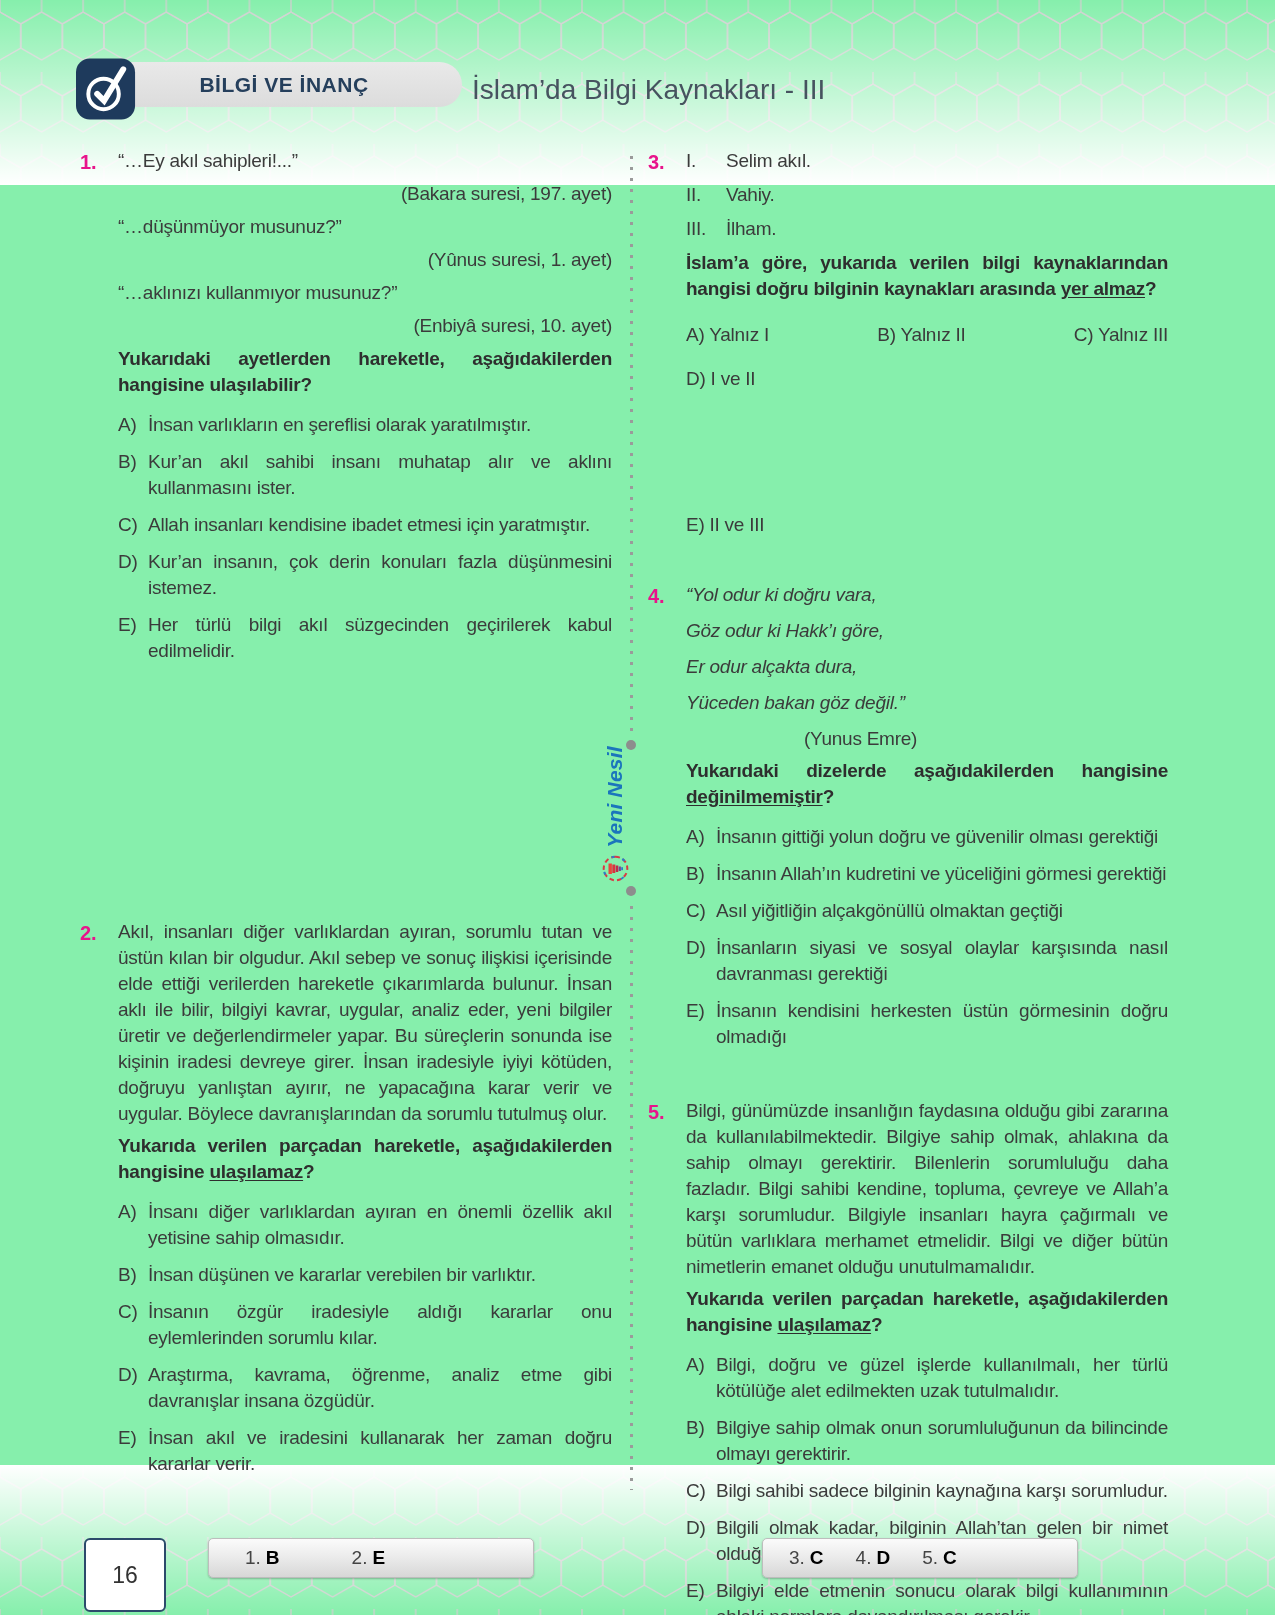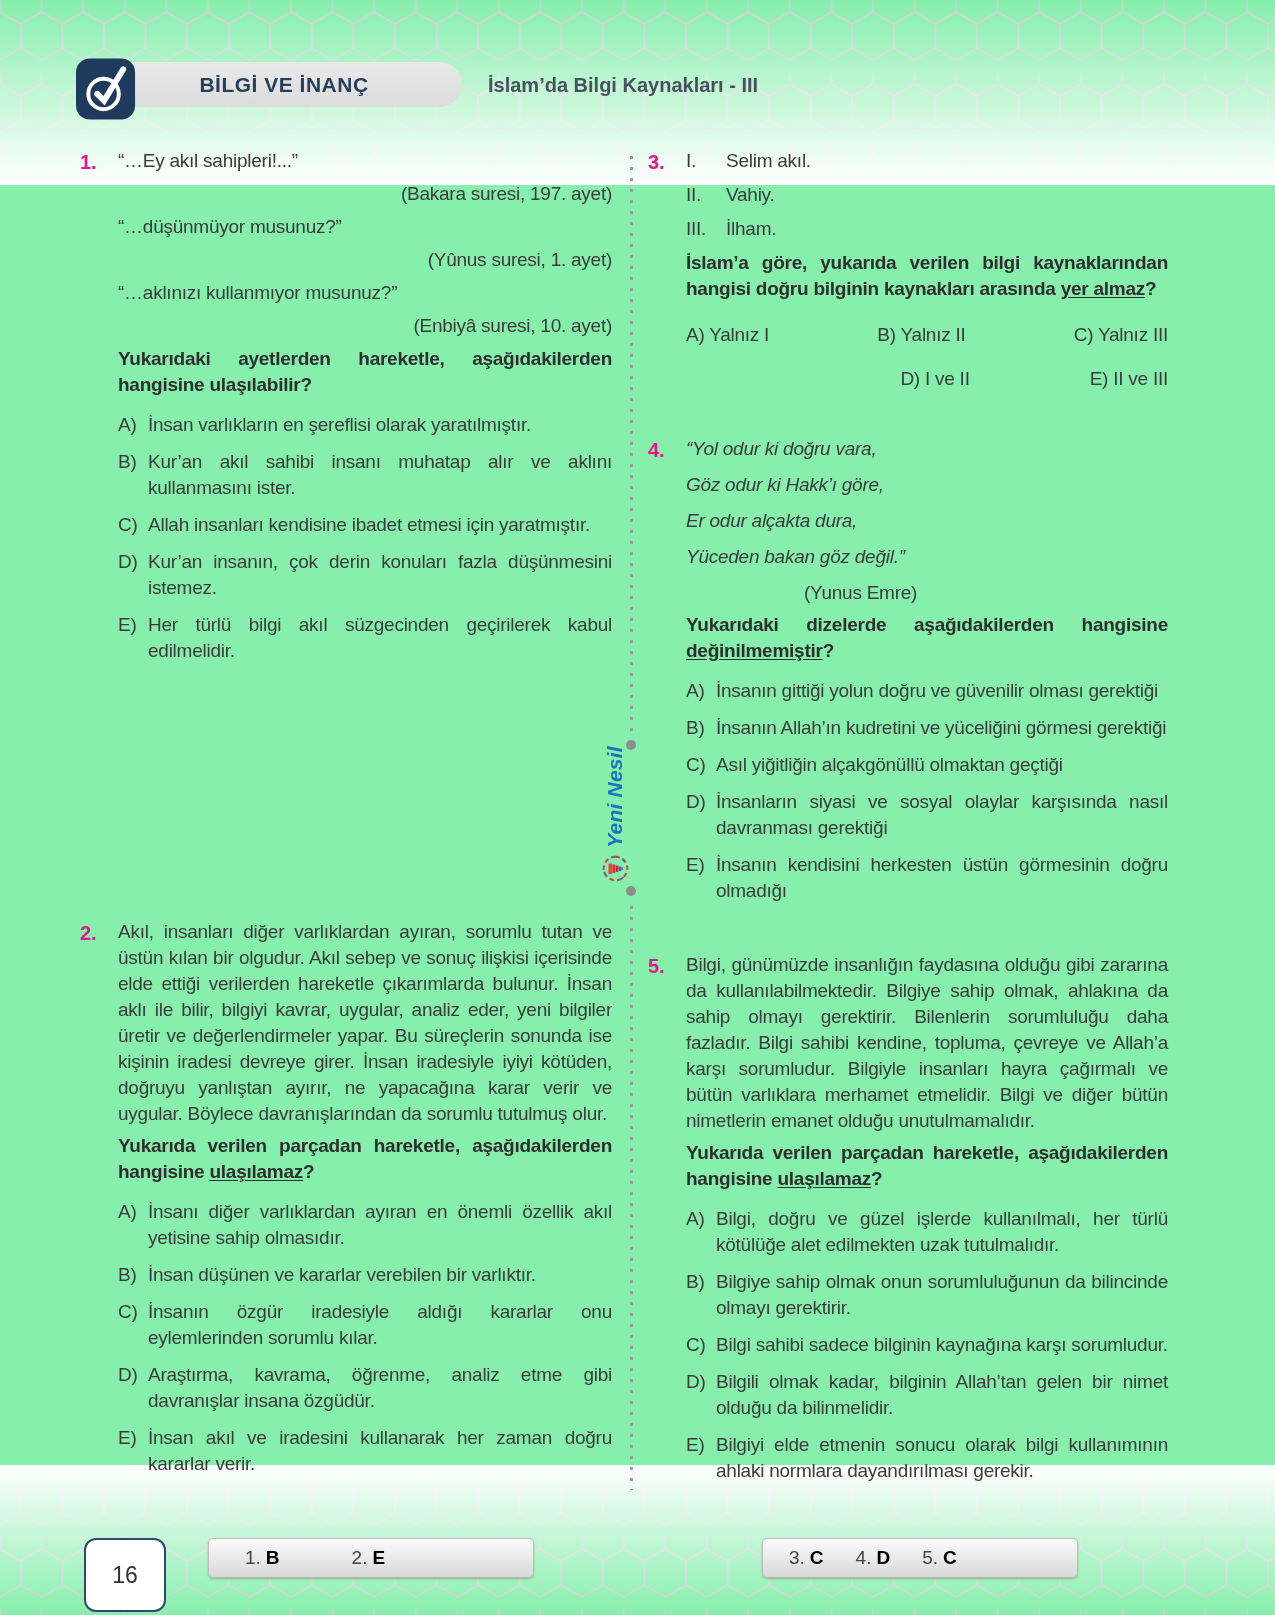--- a/index.html
+++ b/index.html
@@ -10,21 +10,21 @@
   .hex-band{position:absolute;left:0;width:1275px;pointer-events:none;}
   .hex-top{top:0;height:185px;}
   .hex-bottom{bottom:0;height:150px;}
 
   
   .unit-pill{position:absolute;left:106px;top:62px;width:356px;height:45px;
     background:linear-gradient(180deg,#e9e9e9,#dcdcdc);border-radius:23px;
     display:flex;align-items:center;justify-content:center;}
   .unit-pill span{font-weight:bold;font-size:21px;letter-spacing:.5px;color:#253f5c;}
   .brand-badge{position:absolute;left:76px;top:56px;width:63px;height:66px;}
-  .doc-title{position:absolute;left:488px;top:74px;font-size:20px;color:#46535f;font-weight:bold;}
+  .doc-title{position:absolute;left:472px;top:74px;font-size:28px;color:#46535f;}
 
   
   .col{position:absolute;top:148px;}
   .col-left{left:80px;width:532px;}
   .col-right{left:648px;width:520px;}
   .question{display:flex;}
   .qnum{width:38px;flex-shrink:0;color:#e8148b;font-weight:bold;font-size:20px;line-height:26px;padding-top:1px;}
   .qbody{flex:1;font-size:19px;line-height:26px;letter-spacing:-0.25px;}
   .quote{margin:0 0 7px;}
   .qsource{text-align:right;margin:0 0 7px;}
@@ -32,21 +32,21 @@
   .stem{font-weight:bold;color:#2e2e2e;text-align:justify;margin:6px 0 0;}
   .stem .u{text-decoration:underline;text-underline-offset:2px;}
   .options{margin-top:14px;}
   .option{display:flex;margin-top:11px;}
   .option:first-child{margin-top:0;}
   .opt-letter{width:30px;flex-shrink:0;}
   .opt-text{flex:1;text-align:justify;}
   .roman-item{display:flex;margin:0 0 8px;}
   .roman-num{width:40px;flex-shrink:0;}
   .choice-row{display:flex;justify-content:space-between;margin-top:20px;}
-  .choice-row.second{justify-content:flex-end;gap:120px;margin-top:18px;}
+  .choice-row.second{justify-content:flex-end;gap:120px;margin-top:18px;flex-direction:column;}
   .poem-line{margin:0 0 10px;font-style:italic;}
   .poem-source{margin:0;padding-left:118px;}
   .mt-q2{margin-top:255px;}
   .mt-q4{margin-top:44px;}
   .mt-q5{margin-top:48px;}
 
   
   .vdots{position:absolute;left:629px;width:5px;
     background-image:radial-gradient(circle,#9a9a9a 1.5px,rgba(0,0,0,0) 1.9px);
     background-size:5px 11px;background-repeat:repeat-y;}
@@ -54,21 +54,21 @@
   .vdots.b{top:902px;height:588px;}
   .dot-big{position:absolute;left:626px;width:10px;height:10px;border-radius:50%;background:#8d8d8d;}
   .dot-big.a{top:740px;}
   .dot-big.b{top:886px;}
   .publisher{position:absolute;left:540px;top:796px;width:150px;height:36px;
     transform:rotate(-90deg);display:flex;align-items:center;gap:7px;justify-content:center;}
   .publisher-text{color:#1b75bc;font-weight:bold;font-style:italic;font-size:21px;letter-spacing:.2px;white-space:nowrap;}
 
   
   .page-num-box{position:absolute;left:84px;top:1538px;width:78px;height:70px;background:#fff;
-    border:2px solid #2c4a6b;border-radius:12px;display:flex;align-items:center;justify-content:center;
+    border:2px solid #2c4a6b;border-radius:6px;display:flex;align-items:center;justify-content:center;
     font-size:23px;color:#333;}
   .ans-bar{position:absolute;top:1538px;height:38px;border:1px solid #bdbdbd;border-radius:5px;
     background:linear-gradient(180deg,#fbfbfb 0%,#ececec 45%,#d7d7d7 100%);
     box-shadow:0 1px 2px rgba(0,0,0,.25);display:flex;align-items:center;font-size:19px;}
   .ans-bar.left{left:208px;width:288px;padding-left:36px;gap:72px;}
   .ans-bar.right{left:762px;width:288px;padding-left:26px;gap:32px;}
   .ans-item{white-space:nowrap;color:#444;}
   .ans-item b{color:#000;margin-left:5px;}
 </style>
 </head>

